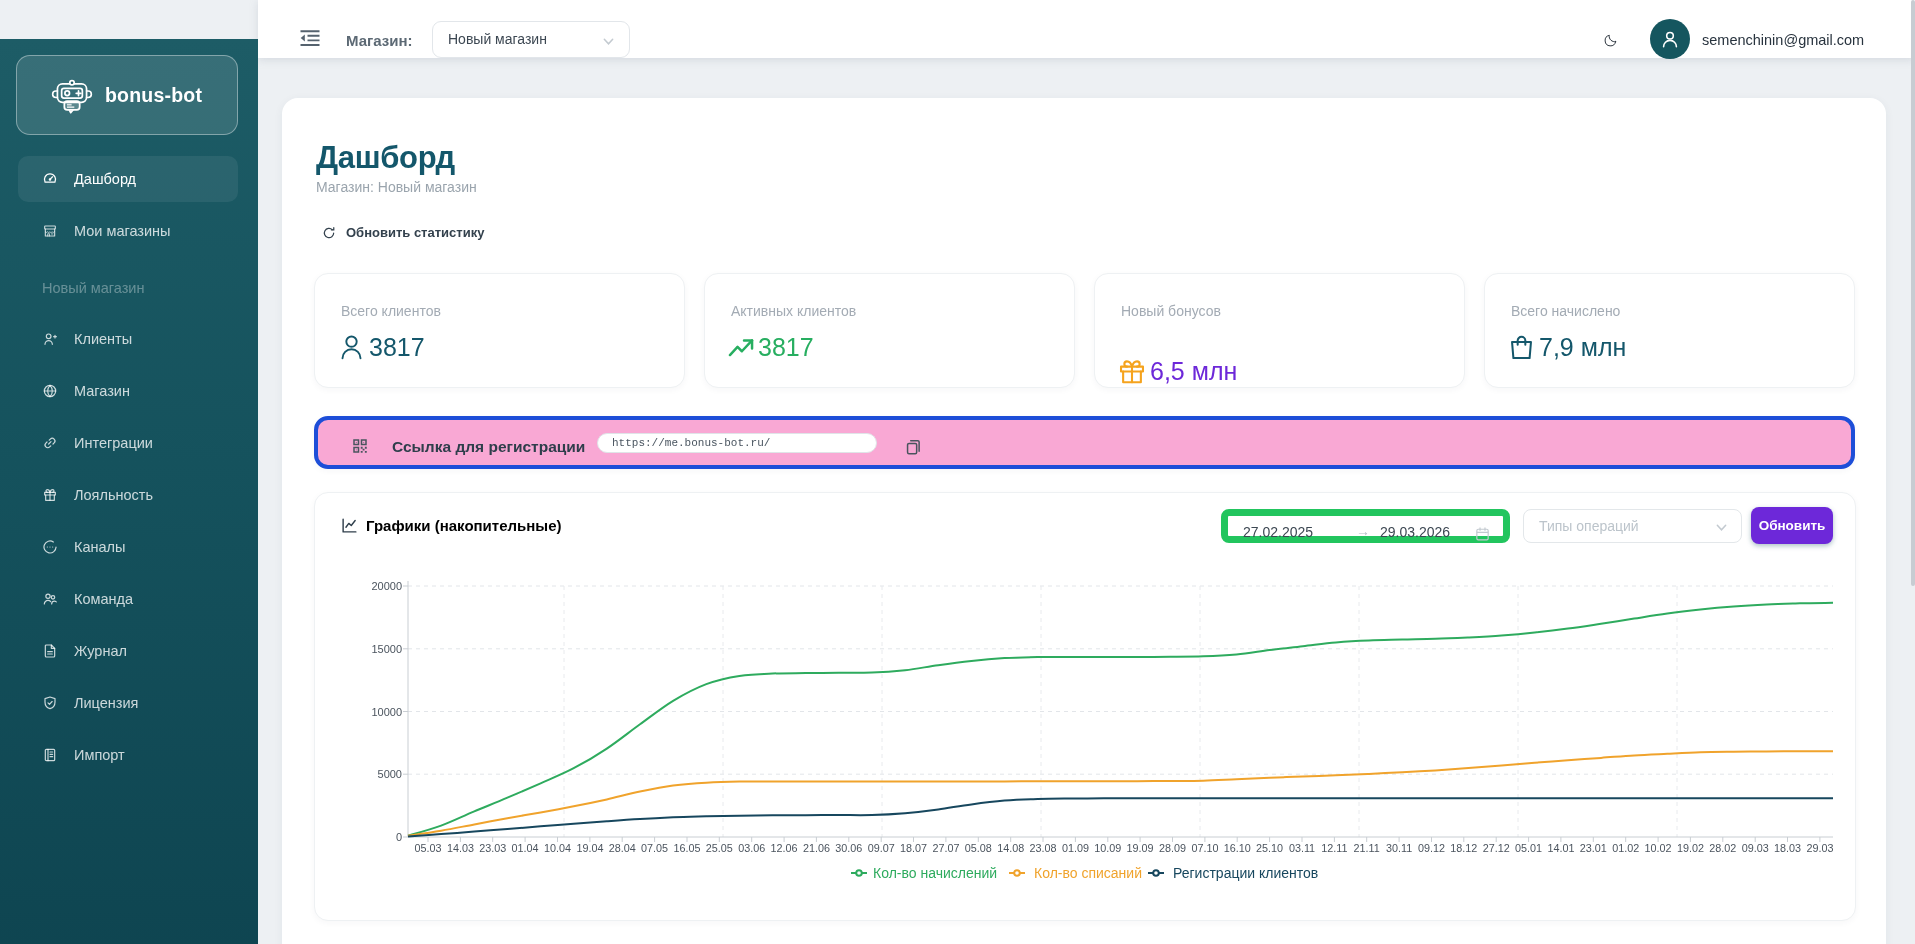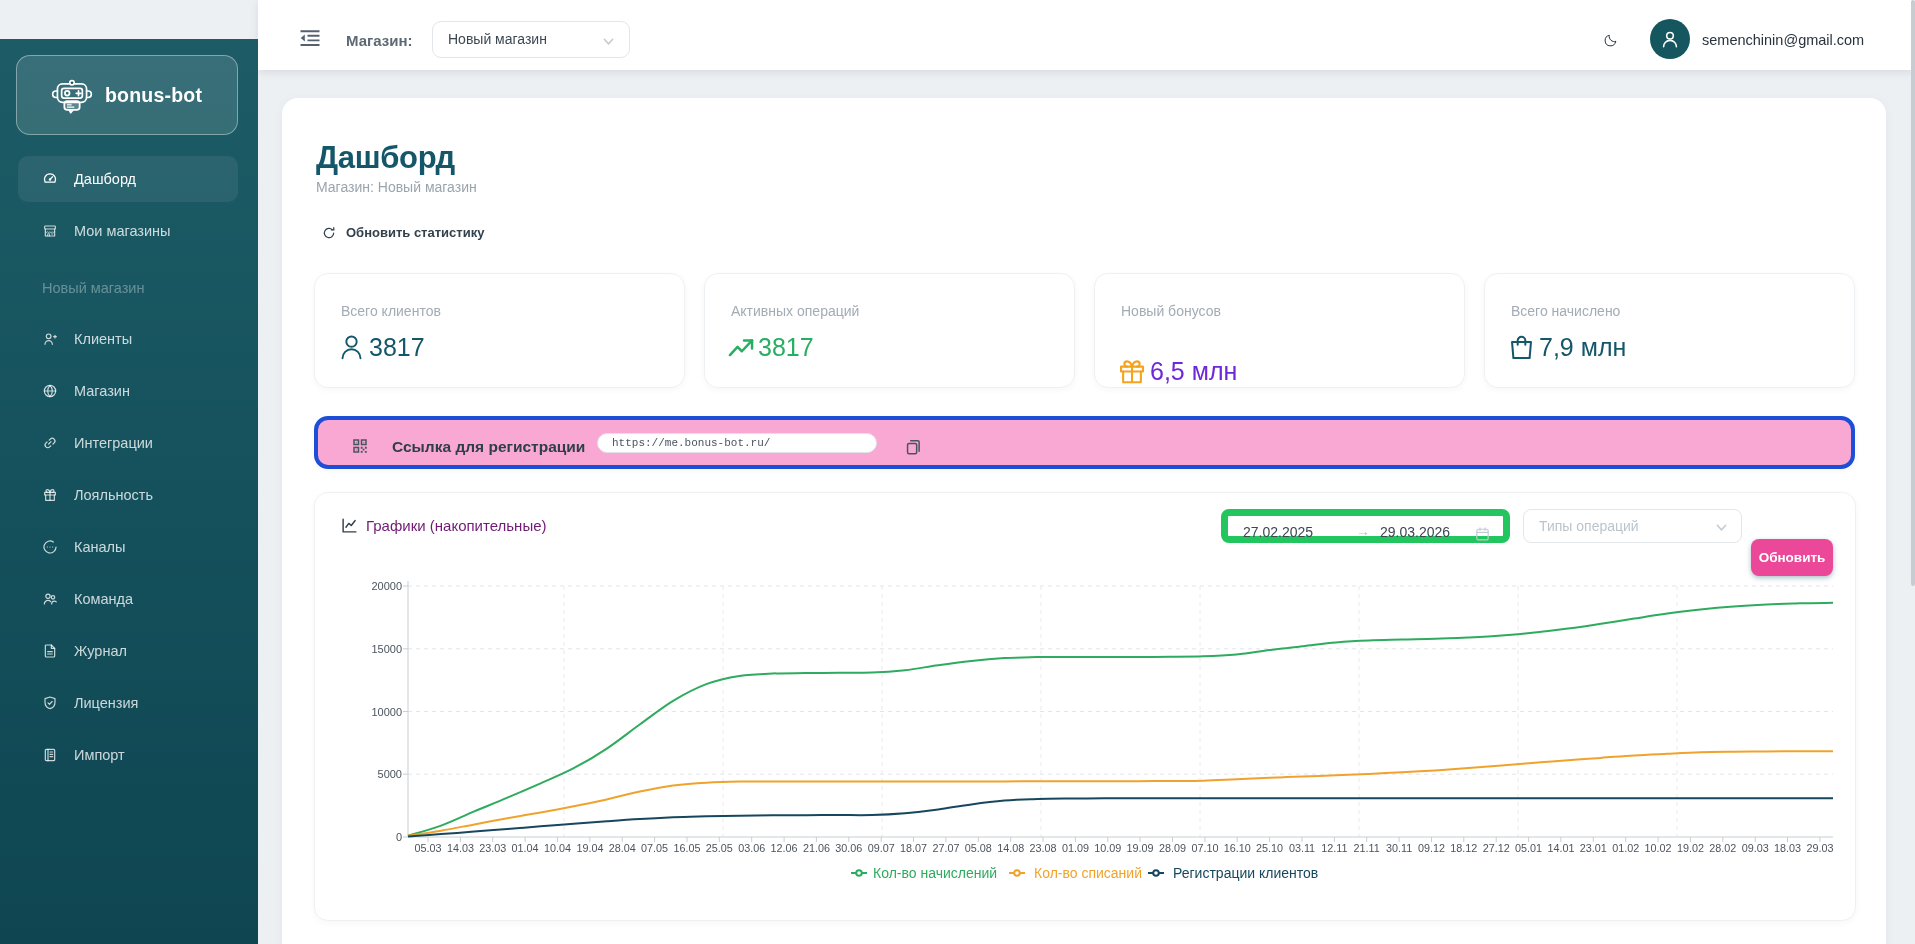--- a/index.html
+++ b/index.html
@@ -5,21 +5,21 @@
 * { margin:0; padding:0; box-sizing:border-box; }
 html,body { width:1915px; height:944px; overflow:hidden; font-family:"Liberation Sans", sans-serif; background:#edf0f3; }
 .sidebar { position:fixed; left:0; top:0; width:258px; height:944px; background:linear-gradient(180deg,#1d5c66 0%, #15525d 45%, #0e4450 100%); z-index:5;margin-top:39px; }
 .logo { position:absolute; left:16px; top:16px; width:222px; height:80px; border:1px solid rgba(255,255,255,.38); border-radius:14px; background:rgba(255,255,255,.12); display:flex; align-items:center; }
 .logo .botic { margin-left:32px; }
 .logo .lt { color:#fff; font-size:19.5px; font-weight:bold; margin-left:10px; letter-spacing:.2px; }
 .navitem { position:absolute; left:18px; width:220px; height:46px; border-radius:10px; display:flex; align-items:center; color:rgba(255,255,255,.78); font-size:14.5px; }
 .navitem.active { background:rgba(255,255,255,.07); color:#fff; }
 .navitem .nico { width:16px; height:16px; margin-left:24px; margin-right:16px; flex:none; }
 .navsec { position:absolute; left:42px; color:rgba(255,255,255,.34); font-size:14.5px; }
-.header { position:fixed; left:258px; top:0; width:1657px; height:70px; background:#fff; z-index:4; box-shadow:0 2px 8px rgba(150,160,175,.28); }
+.header { position:fixed; left:258px; top:0; width:1657px; height:58px; background:#fff; z-index:4; box-shadow:0 2px 8px rgba(150,160,175,.28); }
 .foldico { position:absolute; left:42px; top:30px; width:20px; height:16px; }
 .hlabel { position:absolute; left:88px; top:32px; font-size:15px; color:#5c6974; font-weight:bold; }
 .hselect { position:absolute; left:174px; top:21px; width:198px; height:37px; border:1px solid #e2e6ea; border-radius:9px; background:#fff; font-size:14px; color:#3c4752; line-height:35px; padding-left:15px; }
 .hselect .chev { position:absolute; right:14px; top:13px; }
 .moon { position:absolute; left:1345px; top:32px; }
 .avatar { position:absolute; left:1392px; top:19px; width:40px; height:40px; border-radius:50%; background:#15565f; display:flex; align-items:center; justify-content:center; }
 .hemail { position:absolute; left:1444px; top:32px; font-size:14.5px; color:#28333e; }
 .maincard { position:fixed; left:282px; top:98px; width:1604px; height:1100px; background:#fff; border-radius:16px; box-shadow:0 2px 10px rgba(40,60,80,.06); z-index:1; }
 .h1 { position:absolute; left:34px; top:42px; font-size:31px; font-weight:bold; color:#14576b; letter-spacing:-0.3px; }
 .h1sub { position:absolute; left:34px; top:81px; font-size:14px; color:#9aa4ad; }
@@ -32,30 +32,30 @@
 .sval svg { margin-right:4px; }
 .c-teal { color:#14576b; }
 .c-green { color:#27ae60; }
 .c-orange { color:#6d28d9;margin-top:24px; }
 .linkrow { position:absolute; left:32px; top:318px; width:1541px; height:53px; background:#f9a8d4; border:4px solid #1d4ed8; border-radius:14px; box-shadow:0 2px 6px rgba(40,60,80,.04); }
 .linkrow .qr { position:absolute; left:33px; top:17px; }
 .linkrow .lt { position:absolute; left:74px; top:18px; font-size:15.5px; font-weight:bold; color:#2f3e4b; }
 .linkrow input { position:absolute; left:279px; top:13px; width:280px; height:20px; border:1px solid #e0e4e8; border-radius:14px; font-family:"Liberation Mono", monospace; font-size:11px; color:#4a5560; padding-left:14px; outline:none; }
 .linkrow .cpy { position:absolute; left:586px; top:17px; }
 .chartcard { position:absolute; left:32px; top:394px; width:1542px; height:429px; background:#fff; border:1px solid #eef1f3; border-radius:14px; box-shadow:0 2px 6px rgba(40,60,80,.04); }
-.ctitle { position:absolute; left:26px; top:24px; display:flex; align-items:flex-end; font-size:15px; font-weight:normal; color:#701a75; }
+.ctitle { position:absolute; left:26px; top:24px; display:flex; align-items:flex-end; font-size:15px; font-weight:bold; color:#000000; }
 .ctitle svg { margin-right:8px; }
 .daterange { position:absolute; left:906px; top:16px; width:289px; height:34px; border:7px solid #22c55e; border-radius:8px; font-size:14px; color:#3c4752; }
 .daterange .d1 { position:absolute; left:15px; top:8px; }
 .daterange .arr { position:absolute; left:128px; top:7px; color:#b6bec6; }
 .daterange .d2 { position:absolute; left:152px; top:8px; }
 .daterange .cal { position:absolute; right:12px; top:9px; }
 .opsel { position:absolute; left:1208px; top:16px; width:219px; height:34px; border:1px solid #e3e7ea; border-radius:8px; font-size:14px; color:#bcc4cb; line-height:32px; padding-left:15px; }
 .opsel .chev { position:absolute; right:13px; top:11px; }
-.updbtn { position:absolute; left:1436px; top:14px; width:82px; height:37px; background:#ec4899; border-radius:8px; color:#fff; font-size:13.5px; font-weight:bold; text-align:center; line-height:37px; box-shadow:0 2px 5px rgba(16,80,92,.35);margin-top:32px; }
+.updbtn { position:absolute; left:1436px; top:14px; width:82px; height:37px; background:#6d28d9; border-radius:8px; color:#fff; font-size:13.5px; font-weight:bold; text-align:center; line-height:37px; box-shadow:0 2px 5px rgba(16,80,92,.35); }
 </style>
 </head>
 <body>
 <div class="sidebar">
   <div class="logo">
     <svg class="botic" width="46" height="46" viewBox="0 0 24 24" fill="none" stroke="#fff" stroke-width="0.9" stroke-linecap="round" stroke-linejoin="round">
       <rect x="4.4" y="6.2" width="15.2" height="9.6" rx="2.6"></rect>
       <circle cx="12" cy="5.6" r="1.15" fill="#1d5c66"></circle>
       <rect x="6.6" y="8.6" width="10.8" height="5" rx="1.2"></rect>
       <circle cx="9.5" cy="11.1" r="1.2"></circle>
@@ -196,21 +196,21 @@
       <div class="slabel">Всего клиентов</div>
       <div class="sval c-teal">
         <svg width="27" height="27" viewBox="0 0 24 24" fill="none" stroke="#14576b" stroke-width="1.7" stroke-linecap="round">
             <circle cx="12" cy="6.8" r="4.6"></circle>
             <path d="M4 21.5a8 8 0 0 1 16 0"></path>
           </svg>
         <span>3817</span>
       </div>
     </div>
     <div class="scard">
-      <div class="slabel">Активных операций</div>
+      <div class="slabel">Активных клиентов</div>
       <div class="sval c-green">
         <svg width="26" height="26" viewBox="0 0 24 24" fill="none" stroke="#27ae60" stroke-width="2.3" stroke-linecap="round" stroke-linejoin="round">
             <path d="M1.8 18.5l7-7.5 4 4 9.4-10"></path>
             <path d="M14.8 5h7.4v7.4"></path>
           </svg>
         <span>3817</span>
       </div>
     </div>
     <div class="scard">
       <div class="slabel">Новый бонусов</div>

